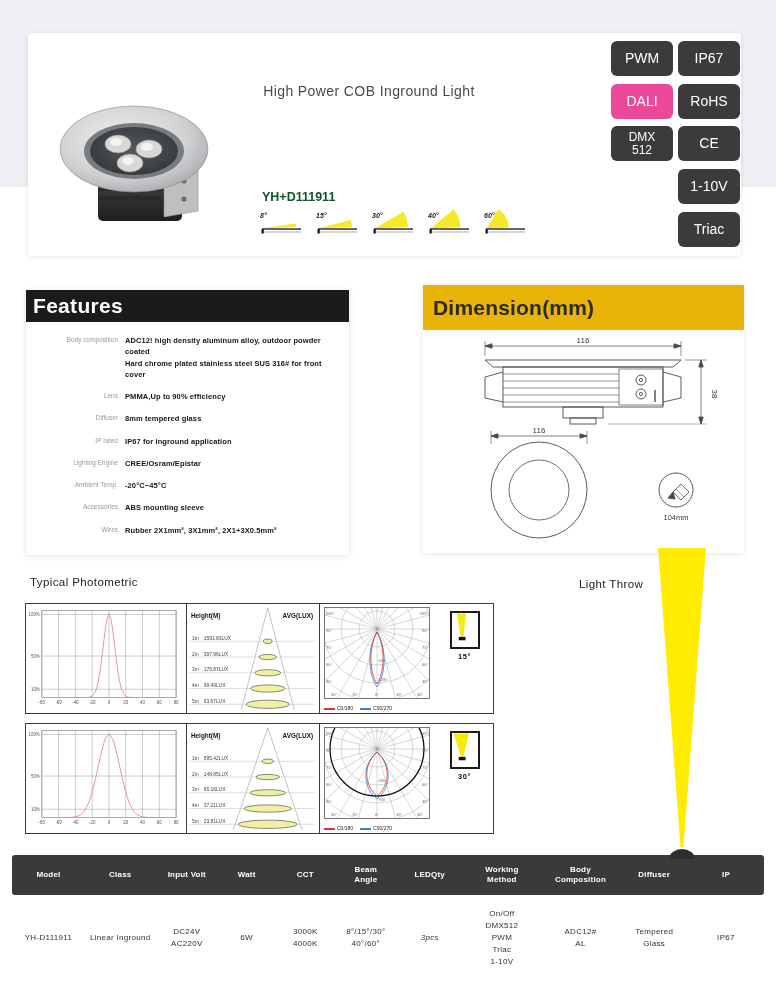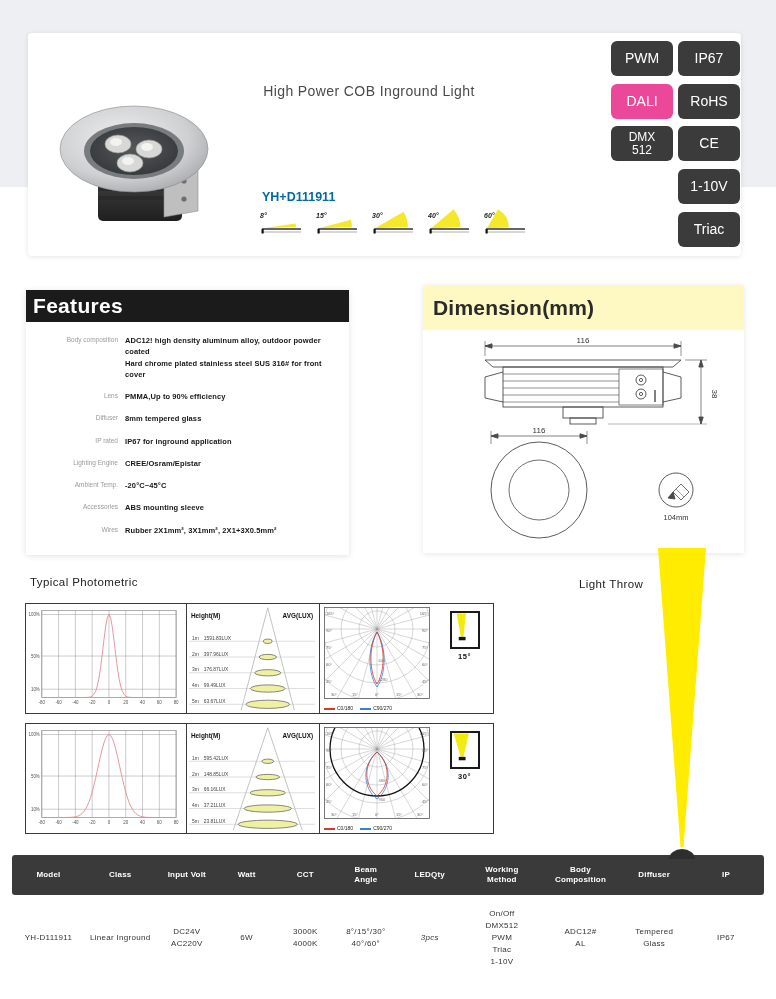--- a/index.html
+++ b/index.html
@@ -8,21 +8,21 @@
     background:#ffffff;font-family:"Liberation Sans",sans-serif;
     -webkit-font-smoothing:antialiased;
   }
   .top-bg{position:absolute;left:0;top:0;width:776px;height:187px;background:#edeff3;}
   
   .card{position:absolute;left:28px;top:33px;width:713px;height:223px;background:#fff;
         border-radius:4px;box-shadow:0 1px 5px rgba(0,0,0,.10);}
   .product-art{position:absolute;left:18px;top:56px;width:178px;height:155px;}
   .card-title{position:absolute;left:196px;top:50px;width:290px;text-align:center;
               font-size:14px;color:#4a4a4a;letter-spacing:.4px;}
-  .card-model{position:absolute;left:234px;top:157px;font-size:12.5px;font-weight:bold;color:#0369a1;}
+  .card-model{position:absolute;left:234px;top:157px;font-size:12.5px;font-weight:bold;color:#14532d;}
   .beam-icons{position:absolute;left:231px;top:176px;display:flex;gap:12px;}
   .beam-icon{width:44px;height:27px;}
   .badge-col{position:absolute;top:8px;display:flex;flex-direction:column;gap:7.7px;}
   .badge-col.c1{left:583px;}
   .badge-col.c2{left:650px;}
   .badge{width:62px;height:35px;background:#3b3b3b;border-radius:6px;color:#fff;
          display:flex;align-items:center;justify-content:center;text-align:center;
          font-size:14px;white-space:pre-line;line-height:13px;font-weight:500;}
   
   .features{position:absolute;left:26px;top:290px;width:323px;height:265px;background:#fff;
@@ -30,21 +30,21 @@
   .features-header{height:32px;line-height:32px;background:#1b1b1b;color:#fff;
                    font-size:21px;font-weight:bold;padding-left:7px;letter-spacing:.3px;}
   .f-rows{padding:13px 8px 0 0;}
   .f-row{display:flex;margin-bottom:11px;}
   .f-label{width:92px;flex:none;text-align:right;font-size:6.5px;color:#9a9a9a;padding-top:1px;}
   .f-value{margin-left:7px;font-size:7.5px;font-weight:bold;color:#161616;
            white-space:pre-line;line-height:1.5;letter-spacing:.1px;}
   
   .dimension{position:absolute;left:423px;top:285px;width:321px;height:268px;background:#fff;
              box-shadow:0 1px 6px rgba(0,0,0,.10);}
-  .dim-header{height:45px;background:#fef9c3;color:#2b2b2b;font-size:21px;font-weight:bold;
+  .dim-header{height:45px;background:#eab308;color:#2b2b2b;font-size:21px;font-weight:bold;
               padding:11px 0 0 10px;box-sizing:border-box;letter-spacing:.2px;}
   
   .pm-title{position:absolute;left:30px;top:576px;font-size:11.5px;color:#222;letter-spacing:.4px;}
   .lt-title{position:absolute;left:579px;top:578px;font-size:11.5px;color:#222;letter-spacing:.4px;}
   .pm-row{position:absolute;left:25px;width:469px;height:111px;border:1px solid #3a3a3a;
           display:flex;background:#fff;box-sizing:border-box;}
   .pm-curve{width:160px;flex:none;border-right:1px solid #3a3a3a;}
   .pm-cone{width:132px;flex:none;border-right:1px solid #3a3a3a;}
   .pm-polar{width:116px;flex:none;padding:3px 0 0 4px;box-sizing:border-box;}
   .pm-legend{display:flex;gap:7px;align-items:center;font-size:5px;color:#222;margin-top:2px;}

